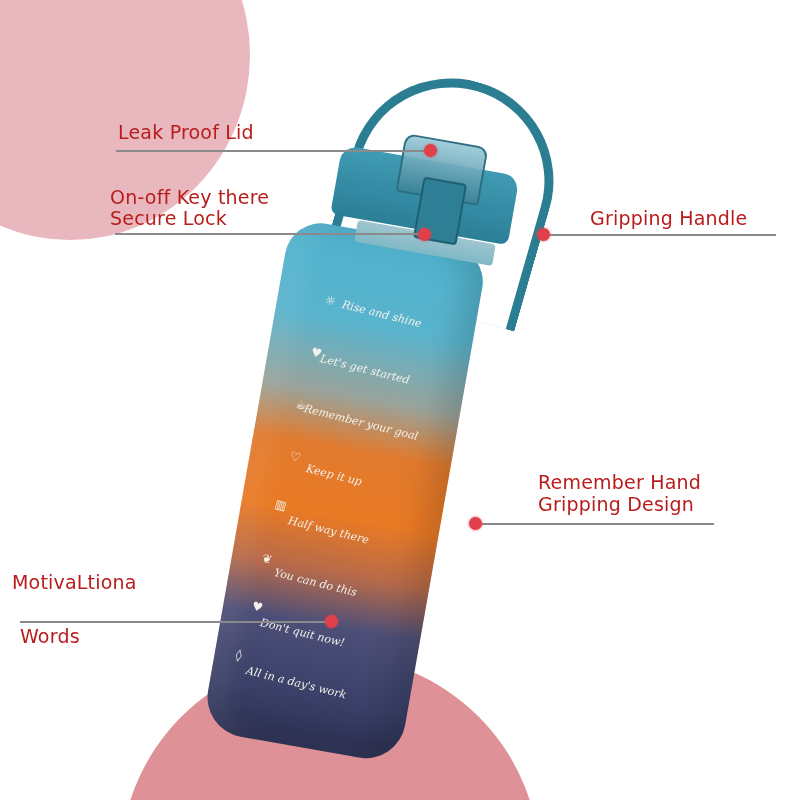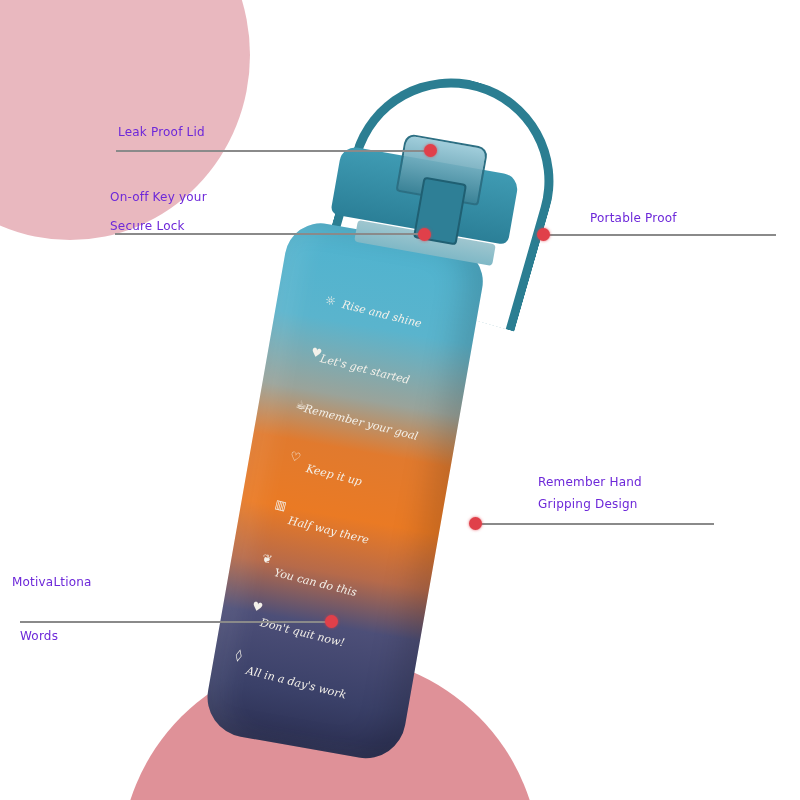--- a/index.html
+++ b/index.html
@@ -1,19 +1,19 @@
 <!DOCTYPE html>
 <html><head>
   <meta charset="utf-8">
   <style>
     html, body { margin: 0; padding: 0; }
     body { width: 800px; height: 800px; background: #ffffff; position: relative; overflow: hidden; font-family: "DejaVu Sans", sans-serif; }
     .circle-top { position: absolute; left: -110px; top: -130px; width: 360px; height: 370px; border-radius: 50%; background: #e9b8bf; }
     .circle-bottom { position: absolute; left: 120px; top: 655px; width: 420px; height: 420px; border-radius: 50%; background: #df9198; }
-    .label { position: absolute; color: #6d28d9; font-size: 12px; line-height: 21px; letter-spacing: 0.2px; }
+    .label { position: absolute; color: #b91c1c; font-size: 19px; line-height: 21px; letter-spacing: 0.2px; }
     .leader { position: absolute; height: 2px; background: #8a8a8a; }
     .dot { position: absolute; width: 13px; height: 13px; border-radius: 50%; background: #e0404a; box-shadow: 0 0 3px rgba(224,64,74,0.8); }
     .bottle-wrap { position: absolute; left: 0; top: 0; width: 800px; height: 800px; }
     .bottle-body { position: absolute; left: 290px; top: 235px; width: 200px; height: 520px; border-radius: 36px 36px 40px 40px;
       background: linear-gradient(180deg, #4fb3cf 0%, #5ab4cd 18%, #9aa39a 32%, #e17a2e 42%, #ea7a24 55%, #b66a4a 66%, #4d4f78 76%, #3a4068 90%, #2b2f52 100%);
       transform: rotate(10deg); transform-origin: 50% 0%; box-shadow: inset -18px 0 30px rgba(0,0,0,0.15), inset 18px 0 25px rgba(255,255,255,0.08); }
     .neck { position: absolute; left: 355px; top: 232px; width: 140px; height: 22px; background: linear-gradient(180deg,#9fc6cf,#7fb8c6); transform: rotate(10deg); border-radius: 4px; }
     .cap { position: absolute; left: 335px; top: 160px; width: 180px; height: 70px; background: linear-gradient(180deg,#3f9bb3,#2b7f97); transform: rotate(10deg); border-radius: 16px 16px 8px 8px; }
     .lid-top { position: absolute; left: 400px; top: 140px; width: 80px; height: 55px; background: linear-gradient(180deg, rgba(150,200,215,0.9), rgba(60,130,150,0.9)); border: 2px solid #2c6f83; border-radius: 10px 10px 4px 4px; transform: rotate(10deg); }
     .key { position: absolute; left: 418px; top: 180px; width: 40px; height: 58px; background: #2e7f96; border: 2px solid #1f5f72; border-radius: 4px; transform: rotate(10deg); }
@@ -60,28 +60,28 @@
   <span class="motto" style="left:248px;top:664px;">All in a day's work</span>
 </div>
 
 <div>
   <div class="label" style="left:118px;top:122px;">Leak Proof Lid</div>
   <div class="leader" style="left:116px;top:150px;width:315px;"></div>
   <div class="dot" style="left:424px;top:144px;"></div>
 </div>
 
 <div>
-  <div class="label" style="left:110px;top:187px;">On-off Key your</div>
-  <div class="label" style="left:110px;top:216px;">Secure Lock</div>
+  <div class="label" style="left:110px;top:187px;">On-off Key there</div>
+  <div class="label" style="left:110px;top:208px;">Secure Lock</div>
   <div class="leader" style="left:115px;top:233px;width:310px;"></div>
   <div class="dot" style="left:418px;top:228px;"></div>
 </div>
 
 <div>
-  <div class="label" style="left:590px;top:208px;">Portable Proof</div>
+  <div class="label" style="left:590px;top:208px;">Gripping Handle</div>
   <div class="leader" style="left:548px;top:234px;width:228px;"></div>
   <div class="dot" style="left:537px;top:228px;"></div>
 </div>
 
 <div>
   <div class="label" style="left:538px;top:472px;">Remember Hand</div>
   <div class="label" style="left:538px;top:494px;text-align:right;">Gripping Design</div>
   <div class="leader" style="left:480px;top:523px;width:234px;"></div>
   <div class="dot" style="left:469px;top:517px;"></div>
 </div>

